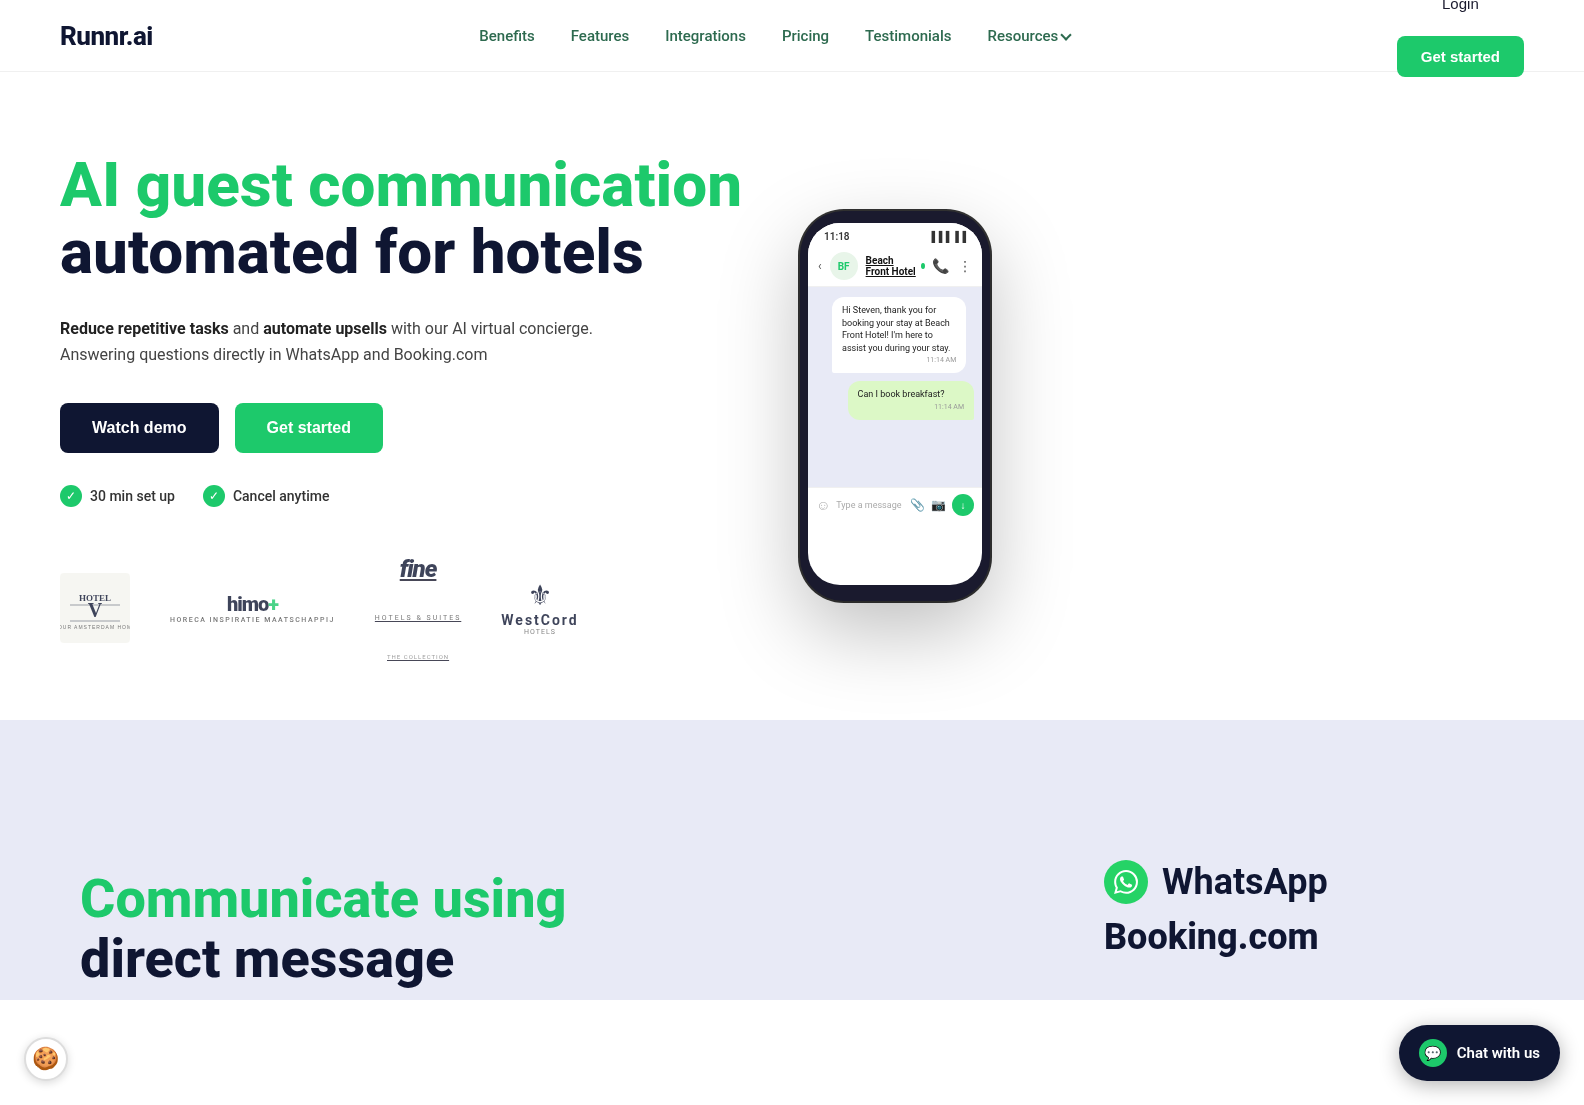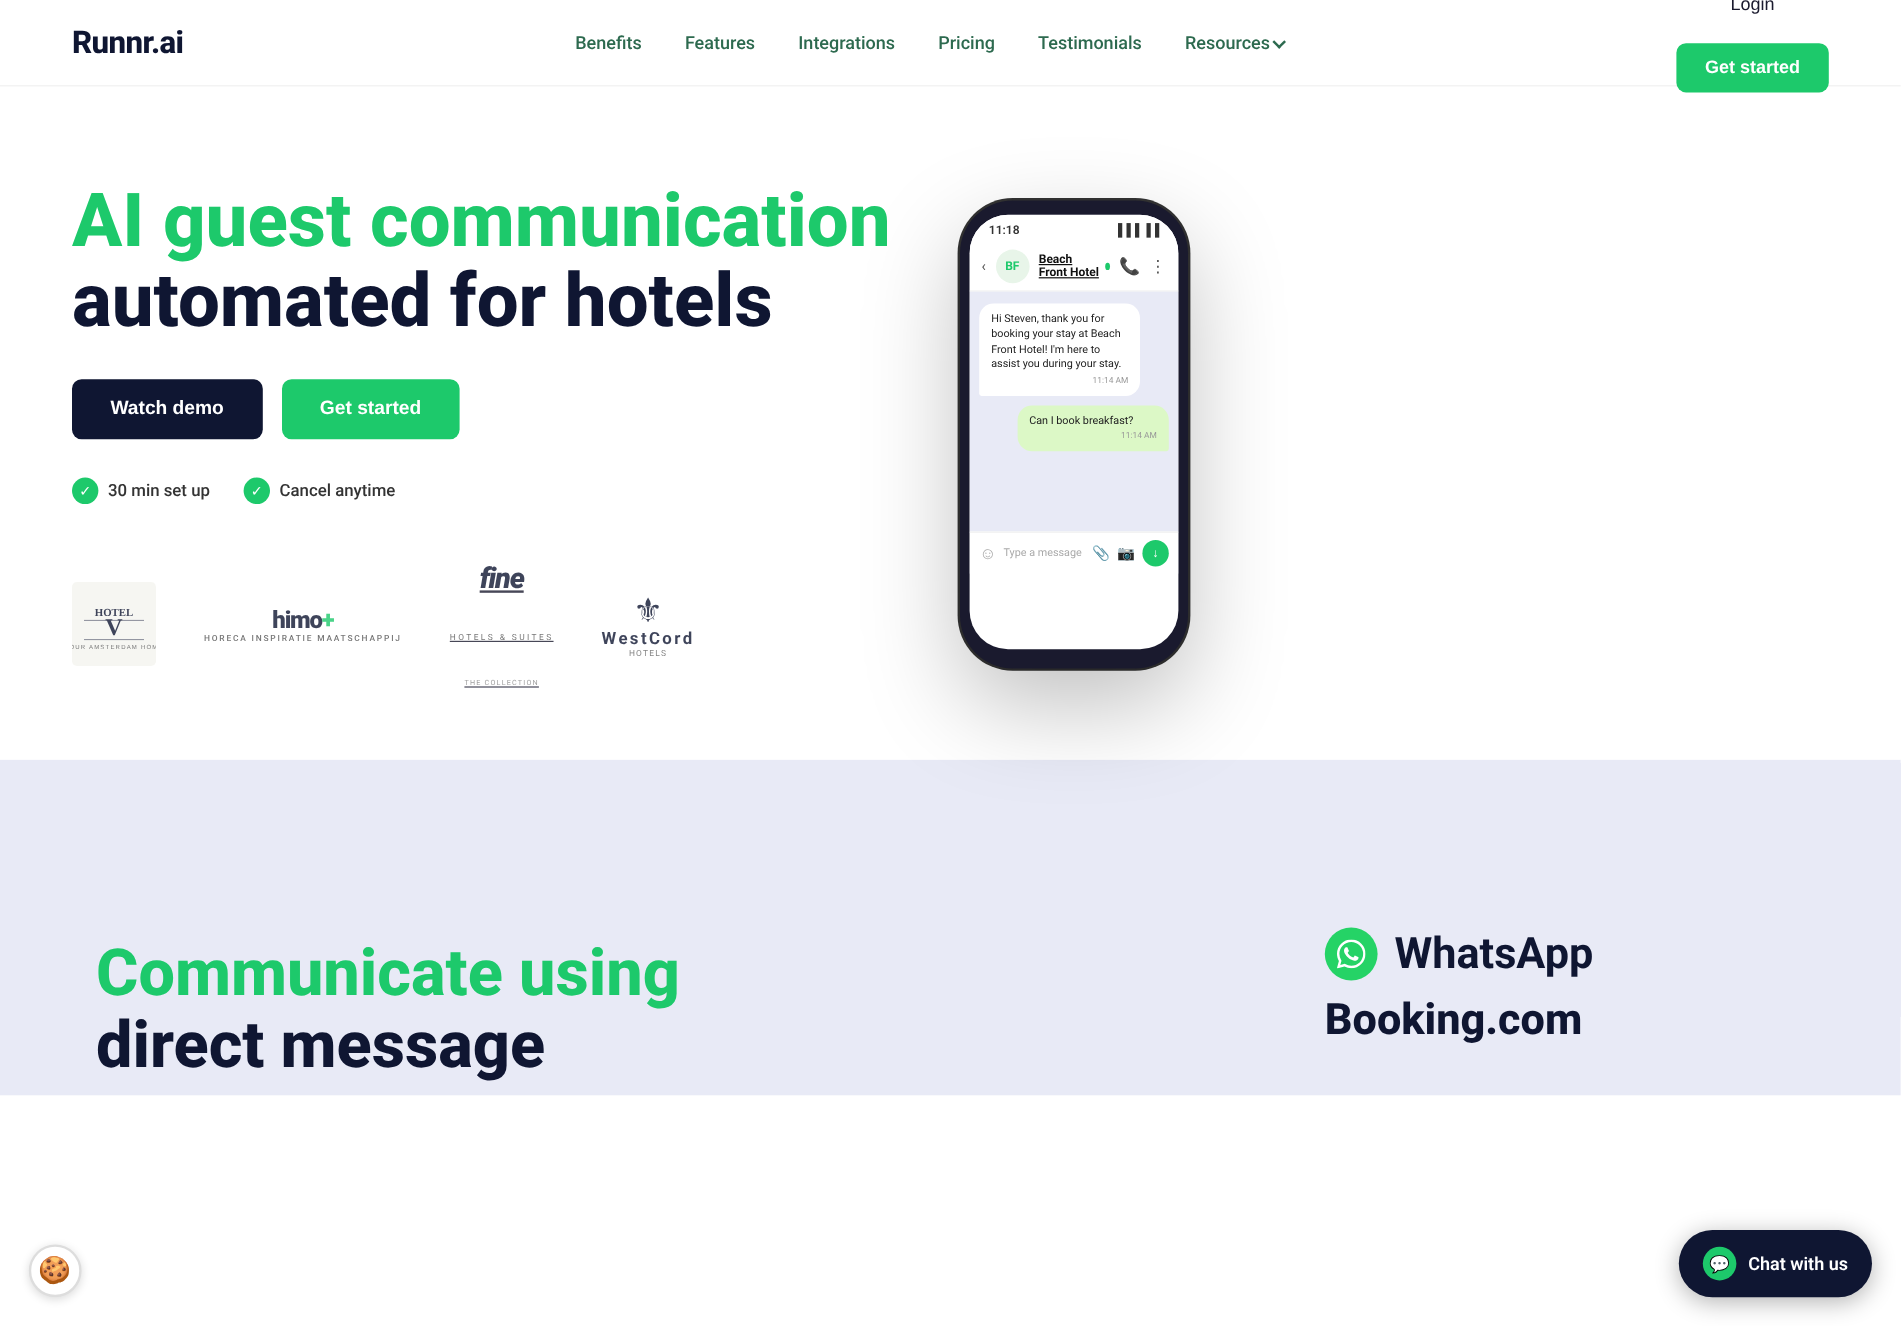--- a/index.html
+++ b/index.html
@@ -318,20 +318,21 @@
     }
     .chat-bubble-left {
       background: #fff;
       border-radius: 12px 12px 12px 2px;
       padding: 7px 10px;
       margin-bottom: 8px;
       max-width: 85%;
       font-size: 9px;
       line-height: 1.4;
       color: #222;
+      margin-left: 16px;
     }
     .chat-bubble-right {
       background: #dcf8c6;
       border-radius: 12px 12px 2px 12px;
       padding: 7px 10px;
       margin-bottom: 8px;
       max-width: 80%;
       margin-left: auto;
       font-size: 9px;
       line-height: 1.4;
@@ -511,20 +512,23 @@
     <button class="get-started-btn">Get started</button>
   </div>
 </nav>
 
 <section class="hero">
   <div class="hero-content">
     <h1 class="hero-title">
       <span class="green-text">AI guest communication</span>
       <span class="dark-text">automated for hotels</span>
     </h1>
+    <p class="hero-subtitle">
+      <strong>Reduce repetitive tasks</strong><span> and </span><strong>automate upsells</strong><span> with our AI virtual concierge. Answering questions directly in WhatsApp and Booking.com</span>
+    </p>
     <div class="hero-buttons">
       <button class="watch-demo-btn">Watch demo</button>
       <button class="get-started-hero-btn">Get started</button>
     </div>
     <div class="hero-badges">
       <div class="badge-item">
         <div class="badge-check">✓</div>
         <span>30 min set up</span>
       </div>
       <div class="badge-item">

